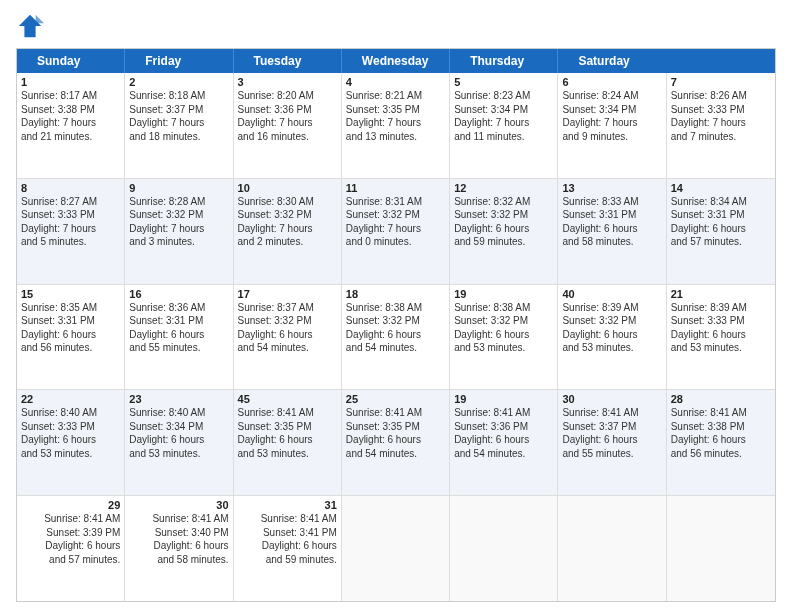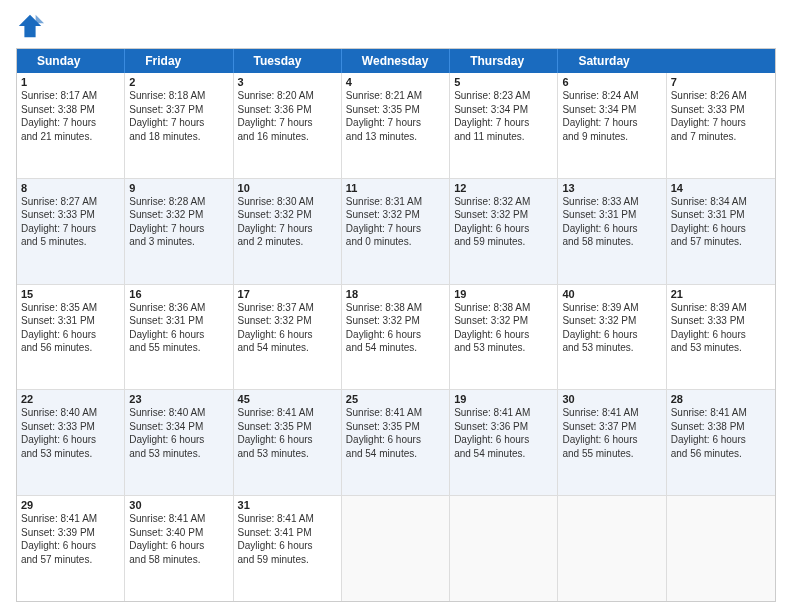--- a/index.html
+++ b/index.html
@@ -84,21 +84,21 @@
       flex: 1;
       display: flex;
       flex-direction: column;
     }
     .cal-row {
       display: grid;
       grid-template-columns: repeat(7, 1fr);
       flex: 1;
       border-bottom: 1px solid #ddd;
     }
-    .cal-row:last-child { border-bottom: none; }
+    .cal-row:last-child { border-bottom: none; text-align: right; }
     .cal-cell {
       border-right: 1px solid #ddd;
       padding: 3px 4px;
       vertical-align: top;
       font-size: 9.5px;
       color: #333;
       background: #fff;
       min-height: 0;
     }
     .cal-cell:last-child { border-right: none; }

